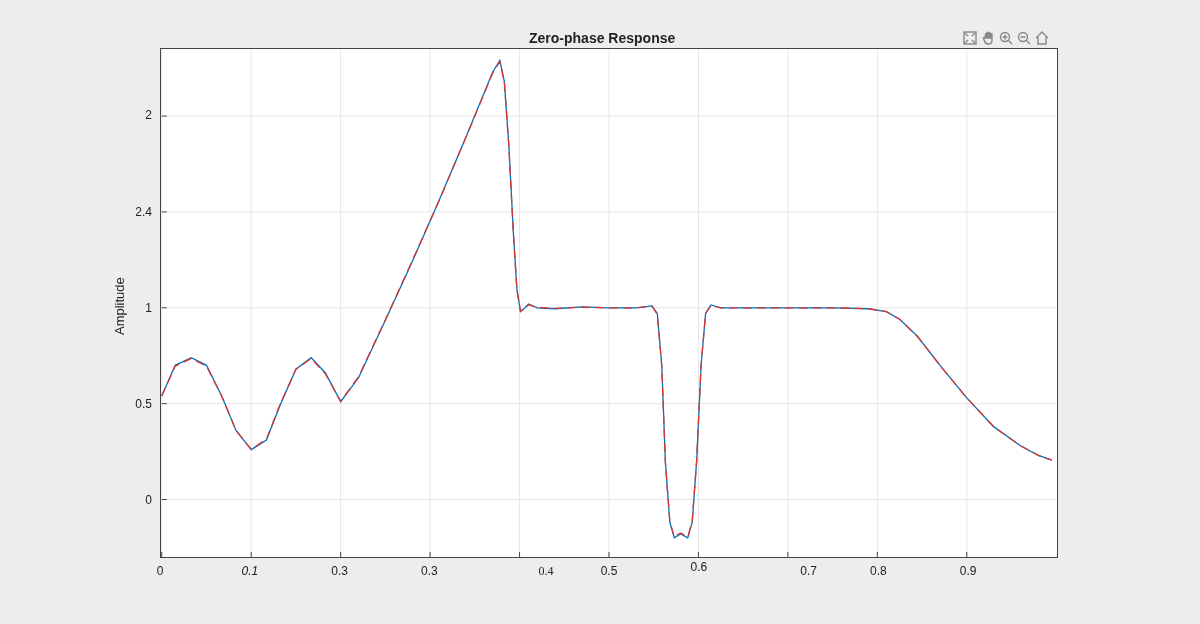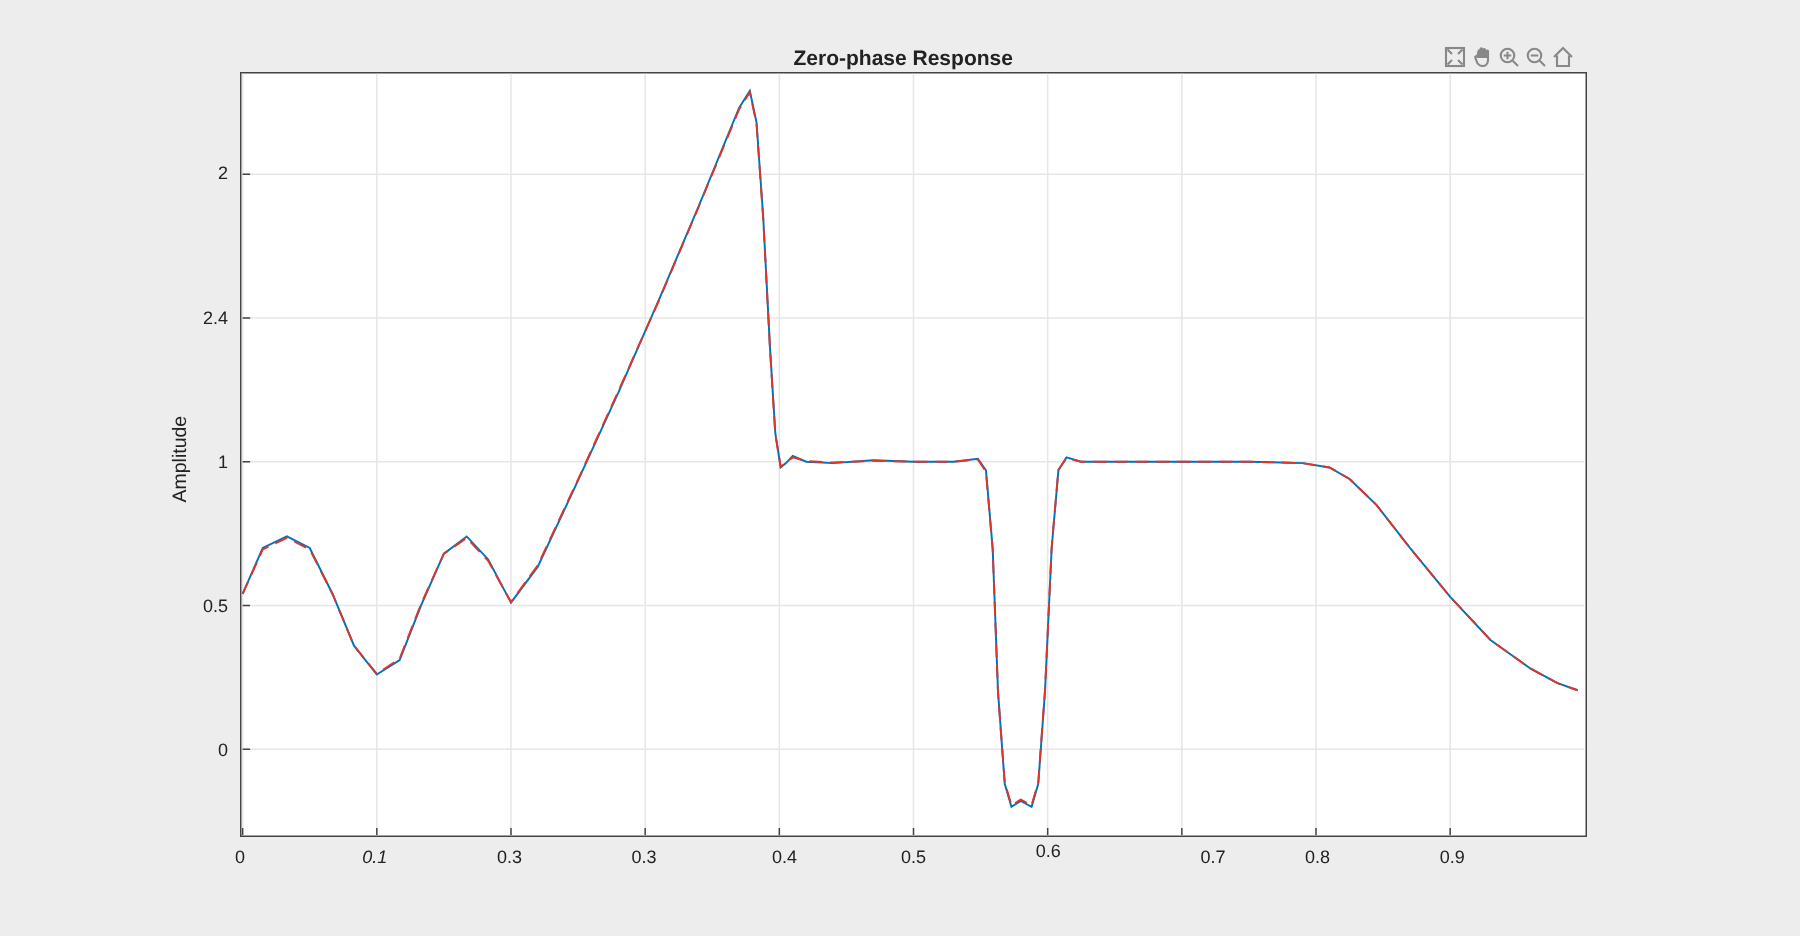--- a/index.html
+++ b/index.html
@@ -141,21 +141,21 @@
       </svg>
   </div>
 
   <div class="ylabel" id="ylabel" style="left: 112px; top: 335px;">Amplitude</div>
 
   <div id="xtick-labels">
       <div class="tick-label-x" style="left: 160px; top: 564px;">0</div>
       <div class="tick-label-x" style="left: 249.8px; top: 564px; font-style: italic;">0.1</div>
       <div class="tick-label-x" style="left: 339.6px; top: 564px;">0.3</div>
       <div class="tick-label-x" style="left: 429.4px; top: 564px;">0.3</div>
-      <div class="tick-label-x" style="left: 523px; top: 564px;">0.4</div>
+      <div class="tick-label-x" style="left: 546px; top: 564px; font-family: Liberation Serif, serif;">0.4</div>
       <div class="tick-label-x" style="left: 609px; top: 564px;">0.5</div>
       <div class="tick-label-x" style="left: 698.8px; top: 560px;">0.6</div>
       <div class="tick-label-x" style="left: 788.6px; top: 564px; margin-left: 20px;">0.7</div>
       <div class="tick-label-x" style="left: 878.4px; top: 564px;">0.8</div>
       <div class="tick-label-x" style="left: 968.2px; top: 564px;">0.9</div>
     </div>
   <div id="ytick-labels">
       <div class="tick-label-y" style="left: 152px; top: 500.264px;">0</div>
       <div class="tick-label-y" style="left: 152px; top: 404.038px;">0.5</div>
       <div class="tick-label-y" style="left: 152px; top: 307.811px;">1</div>

